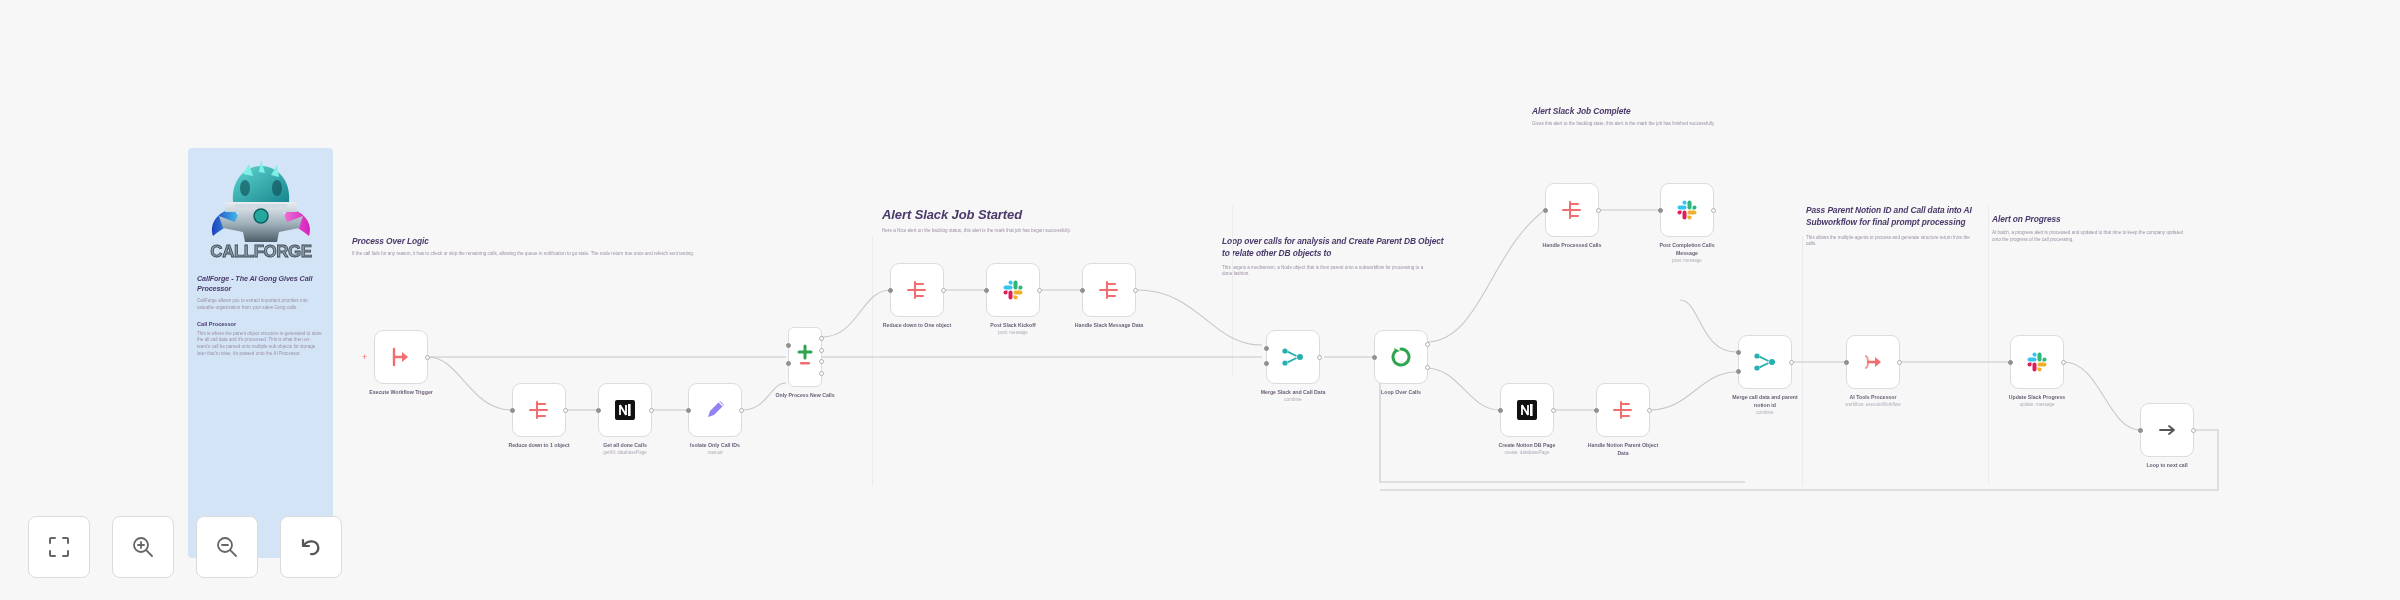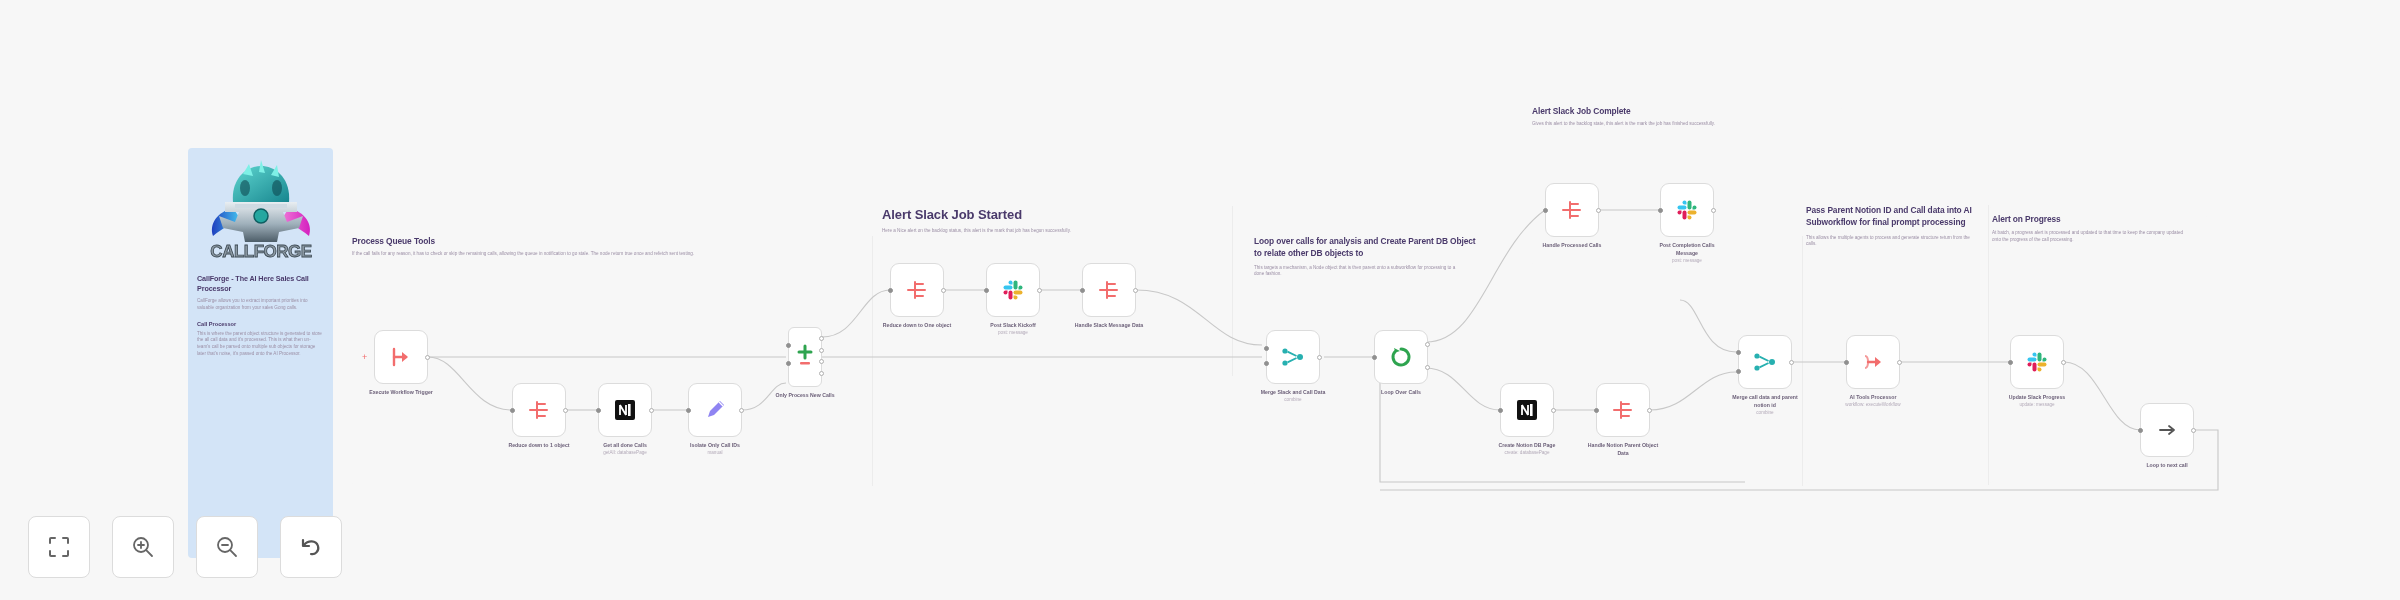--- a/index.html
+++ b/index.html
@@ -11,20 +11,21 @@
   }
   #canvas{position:absolute;inset:0;background:#f7f7f7;}
 
   
   .sticky{position:absolute;border-radius:4px;box-sizing:border-box;}
   .sticky.plain{background:#f7f7f7;}
   .sticky.blue{background:#d3e4f7;}
   .sticky-title{
     font-weight:bold;color:#4a3a6b;line-height:1.35;
     letter-spacing:-0.1px;
+    font-style:italic;
   }
   .sticky-sub{color:#9c8fa6;line-height:1.45;}
   .sticky-h2{font-weight:bold;color:#4a3a6b;}
 
   
   .node{
     position:absolute;width:54px;height:54px;border-radius:9px;
     background:#fff;border:1.2px solid #dcdcdc;
     box-sizing:border-box;
     display:flex;align-items:center;justify-content:center;
@@ -124,37 +125,37 @@
         <path d="M34 50 C18 54 10 66 14 78 C24 70 34 64 42 62 Z" fill="url(#gBlue)"></path>
         <path d="M90 50 C106 54 114 66 110 78 C100 70 90 64 82 62 Z" fill="url(#gPink)"></path>
 
         <path d="M26 44 L98 44 L98 54 L84 54 L88 64 L104 58 L100 70 L80 74 L78 84 L46 84 L44 74 L24 70 L20 58 L36 64 L40 54 L26 54 Z" fill="url(#gAnv)"></path>
         <rect x="36" y="46" width="52" height="4" fill="#cfdae2"></rect>
         <circle cx="62" cy="58" r="7" fill="#25a7a0" stroke="#0f5f62" stroke-width="1.5"></circle>
 
         <text x="62" y="99" text-anchor="middle" font-family="Liberation Sans, sans-serif" font-size="17" font-weight="bold" fill="#8d9aa4" stroke="#3d4a54" stroke-width="0.8" letter-spacing="-0.5">CALLFORGE</text>
       </svg>
     </div>
-    <div class="sticky-title" style="font-size:7.2px;margin-bottom:5px;">CallForge - The AI Here Sales Call Processor</div>
+    <div class="sticky-title" style="font-size:7.2px;margin-bottom:5px;">CallForge - The AI Gong Gives Call Processor</div>
     <div class="sticky-sub" style="font-size:4.6px;margin-bottom:9px;">CallForge allows you to extract important priorities into valuable organization from your sales Gong calls.</div>
     <div class="sticky-h2" style="font-size:5.6px;margin-bottom:4px;">Call Processor</div>
     <div class="sticky-sub" style="font-size:4.6px;">This is where the parent object structure is generated to store the all call data and it's processed. This is what then un-team's call be parsed onto multiple sub objects for storage later that's noise, it's passed onto the AI Processor.</div>
   </div>
 
   <div class="sticky plain" style="left:352px;top:236px;width:520px;height:250px;">
-    <div class="sticky-title" style="font-size:8.4px;">Process Queue Tools</div>
+    <div class="sticky-title" style="font-size:8.4px;">Process Over Logic</div>
     <div class="sticky-sub" style="font-size:4.6px;margin-top:4px;width:500px;">If the call fails for any reason, it has to check or skip the remaining calls, allowing the queue in notification to go stale. The node return true once and refetch sent testing.</div>
   </div>
 
   <div class="sticky plain" style="left:882px;top:206px;width:350px;height:170px;">
     <div class="sticky-title" style="font-size:13px;">Alert Slack Job Started</div>
     <div class="sticky-sub" style="font-size:4.6px;margin-top:4px;width:330px;">Here a Nice alert on the backlog status, this alert is the mark that job has begun successfully.</div>
   </div>
 
-  <div class="sticky plain" style="left:1222px;top:236px;width:290px;height:250px;margin-left:32px;">
+  <div class="sticky plain" style="left:1222px;top:236px;width:290px;height:250px;">
     <div class="sticky-title" style="font-size:8.4px;line-height:1.4;width:222px;">Loop over calls for analysis and Create Parent DB Object to relate other DB objects to</div>
     <div class="sticky-sub" style="font-size:4.6px;margin-top:5px;width:205px;">This targets a mechanism, a Node object that is then parent onto a subworkflow for processing to a done fashion.</div>
   </div>
 
   <div class="sticky plain" style="left:1532px;top:106px;width:310px;height:160px;">
     <div class="sticky-title" style="font-size:8.4px;">Alert Slack Job Complete</div>
     <div class="sticky-sub" style="font-size:4.6px;margin-top:4px;width:295px;">Gives this alert to the backlog state, this alert is the mark the job has finished successfully.</div>
   </div>
 
   <div class="sticky plain" style="left:1992px;top:214px;width:215px;height:270px;">

